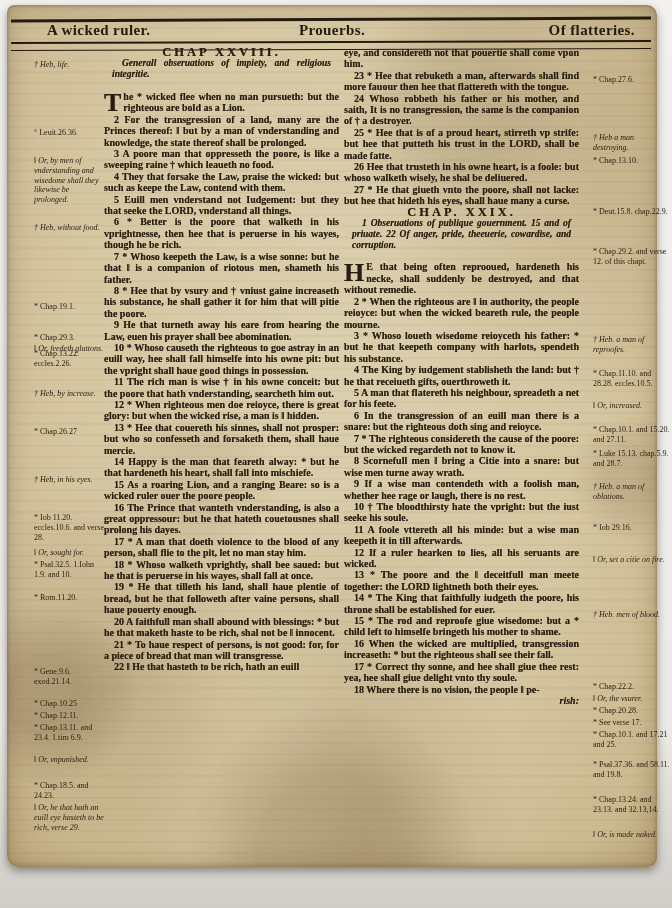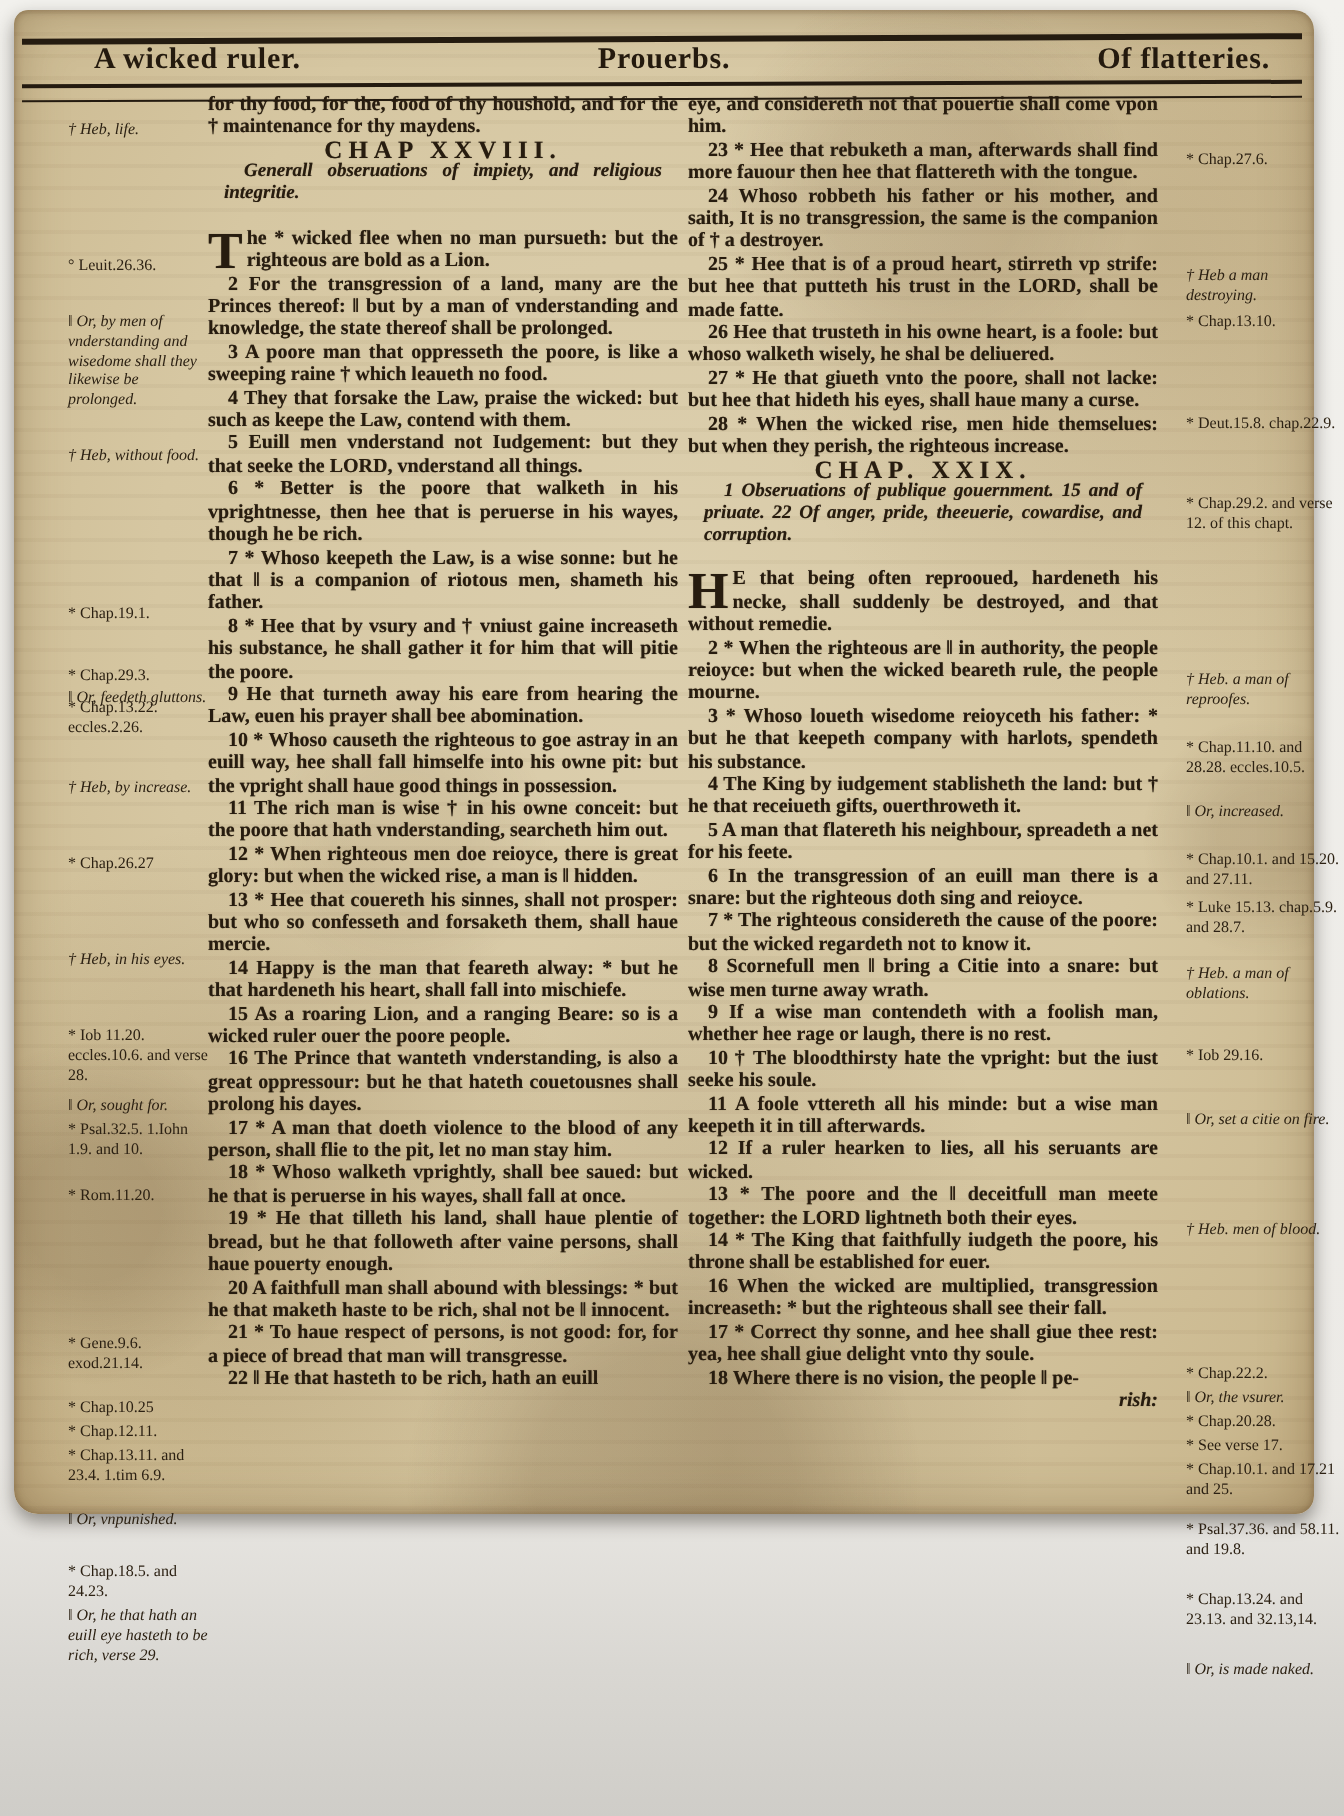--- a/index.html
+++ b/index.html
@@ -2,21 +2,21 @@
 <html><head>
 <meta charset="utf-8">
 <style>
   html,body{margin:0;padding:0;}
   body{
     width:672px;height:908px;overflow:hidden;position:relative;
     background:linear-gradient(180deg,#f2f1ed 0%,#eceae6 80%,#d9d7d2 92%,#cfcdc8 100%);
     font-family:"Liberation Serif", serif;
   }
   .page{
-    position:absolute;left:7px;top:5px;width:650px;height:752px;
+    position:absolute;left:7px;top:5px;width:650px;height:862px;
     background:
       radial-gradient(ellipse at 18% 78%, rgba(122,95,55,.22) 0%, rgba(122,95,55,0) 22%),
       radial-gradient(ellipse at 88% 16%, rgba(130,100,58,.18) 0%, rgba(130,100,58,0) 26%),
       radial-gradient(ellipse at 55% 96%, rgba(115,90,52,.20) 0%, rgba(115,90,52,0) 30%),
       radial-gradient(ellipse at 50% 40%, #dccfae 0%, #d6c7a2 55%, #cbb990 88%, #bda77c 100%);
     border-radius:7px 10px 9px 12px;
     box-shadow:
       inset 0 0 4px rgba(96,70,38,.55),
       inset 0 0 26px rgba(110,84,48,.38),
       0 4px 9px rgba(40,35,28,.45);
@@ -55,21 +55,20 @@
 <body>
 
 <div class="page">
   <div class="rule-top"></div>
   <div class="hdr l">A wicked ruler.</div>
   <div class="hdr c">Prouerbs.</div>
   <div class="hdr r">Of flatteries.</div>
   <div class="rule-dbl"></div>
 
   <div class="col left">
-    <p class="carry">for thy food, for the, food of thy houshold, and for the † maintenance for thy maydens.</p>
     <p class="chap">CHAP XXVIII.</p>
     <p class="summary">Generall obseruations of impiety, and religious integritie.</p>
     <p class="carry"><span class="dropcap">T</span><span>he * wicked flee when no man pursueth: but the righteous are bold as a Lion.</span></p>
     <p>2 For the transgression of a land, many are the Princes thereof: ‖ but by a man of vnderstanding and knowledge, the state thereof shall be prolonged.</p>
     <p>3 A poore man that oppresseth the poore, is like a sweeping raine † which leaueth no food.</p>
     <p>4 They that forsake the Law, praise the wicked: but such as keepe the Law, contend with them.</p>
     <p>5 Euill men vnderstand not Iudgement: but they that seeke the LORD, vnderstand all things.</p>
     <p>6 * Better is the poore that walketh in his vprightnesse, then hee that is peruerse in his wayes, though he be rich.</p>
     <p>7 * Whoso keepeth the Law, is a wise sonne: but he that ‖ is a companion of riotous men, shameth his father.</p>
     <p>8 * Hee that by vsury and † vniust gaine increaseth his substance, he shall gather it for him that will pitie the poore.</p>
@@ -89,37 +88,37 @@
     <p>22 ‖ He that hasteth to be rich, hath an euill</p>
   </div>
 
   <div class="col right">
     <p class="carry">eye, and considereth not that pouertie shall come vpon him.</p>
     <p>23 * Hee that rebuketh a man, afterwards shall find more fauour then hee that flattereth with the tongue.</p>
     <p>24 Whoso robbeth his father or his mother, and saith, It is no transgression, the same is the companion of † a destroyer.</p>
     <p>25 * Hee that is of a proud heart, stirreth vp strife: but hee that putteth his trust in the LORD, shall be made fatte.</p>
     <p>26 Hee that trusteth in his owne heart, is a foole: but whoso walketh wisely, he shal be deliuered.</p>
     <p>27 * He that giueth vnto the poore, shall not lacke: but hee that hideth his eyes, shall haue many a curse.</p>
-    <p>28 * When the wicked rise, men hide themselues: but when they perish, the righteous increase.</p>
     <p class="chap">CHAP. XXIX.</p>
     <p class="summary">1 Obseruations of publique gouernment. 15 and of priuate. 22 Of anger, pride, theeuerie, cowardise, and corruption.</p>
     <p class="carry"><span class="dropcap">H</span><span>E that being often reprooued, hardeneth his necke, shall suddenly be destroyed, and that without remedie.</span></p>
     <p>2 * When the righteous are ‖ in authority, the people reioyce: but when the wicked beareth rule, the people mourne.</p>
     <p>3 * Whoso loueth wisedome reioyceth his father: * but he that keepeth company with harlots, spendeth his substance.</p>
     <p>4 The King by iudgement stablisheth the land: but † he that receiueth gifts, ouerthroweth it.</p>
     <p>5 A man that flatereth his neighbour, spreadeth a net for his feete.</p>
     <p>6 In the transgression of an euill man there is a snare: but the righteous doth sing and reioyce.</p>
     <p>7 * The righteous considereth the cause of the poore: but the wicked regardeth not to know it.</p>
     <p>8 Scornefull men ‖ bring a Citie into a snare: but wise men turne away wrath.</p>
     <p>9 If a wise man contendeth with a foolish man, whether hee rage or laugh, there is no rest.</p>
     <p>10 † The bloodthirsty hate the vpright: but the iust seeke his soule.</p>
     <p>11 A foole vttereth all his minde: but a wise man keepeth it in till afterwards.</p>
     <p>12 If a ruler hearken to lies, all his seruants are wicked.</p>
     <p>13 * The poore and the ‖ deceitfull man meete together: the LORD lightneth both their eyes.</p>
     <p>14 * The King that faithfully iudgeth the poore, his throne shall be established for euer.</p>
+    <p>15 * The rod and reproofe giue wisedome: but a * child left to himselfe bringeth his mother to shame.</p>
     <p>16 When the wicked are multiplied, transgression increaseth: * but the righteous shall see their fall.</p>
     <p>17 * Correct thy sonne, and hee shall giue thee rest: yea, hee shall giue delight vnto thy soule.</p>
     <p>18 Where there is no vision, the people ‖ pe-</p>
     <p class="catchline">rish:</p>
   </div>
 
   <div class="notes-left">
     <div class="note it" style="top:55px">† Heb, life.</div>
     <div class="note" style="top:123px">° Leuit.26.36.</div>
     <div class="note it" style="top:151px">‖ Or, by men of vnderstanding and wisedome shall they likewise be prolonged.</div>

